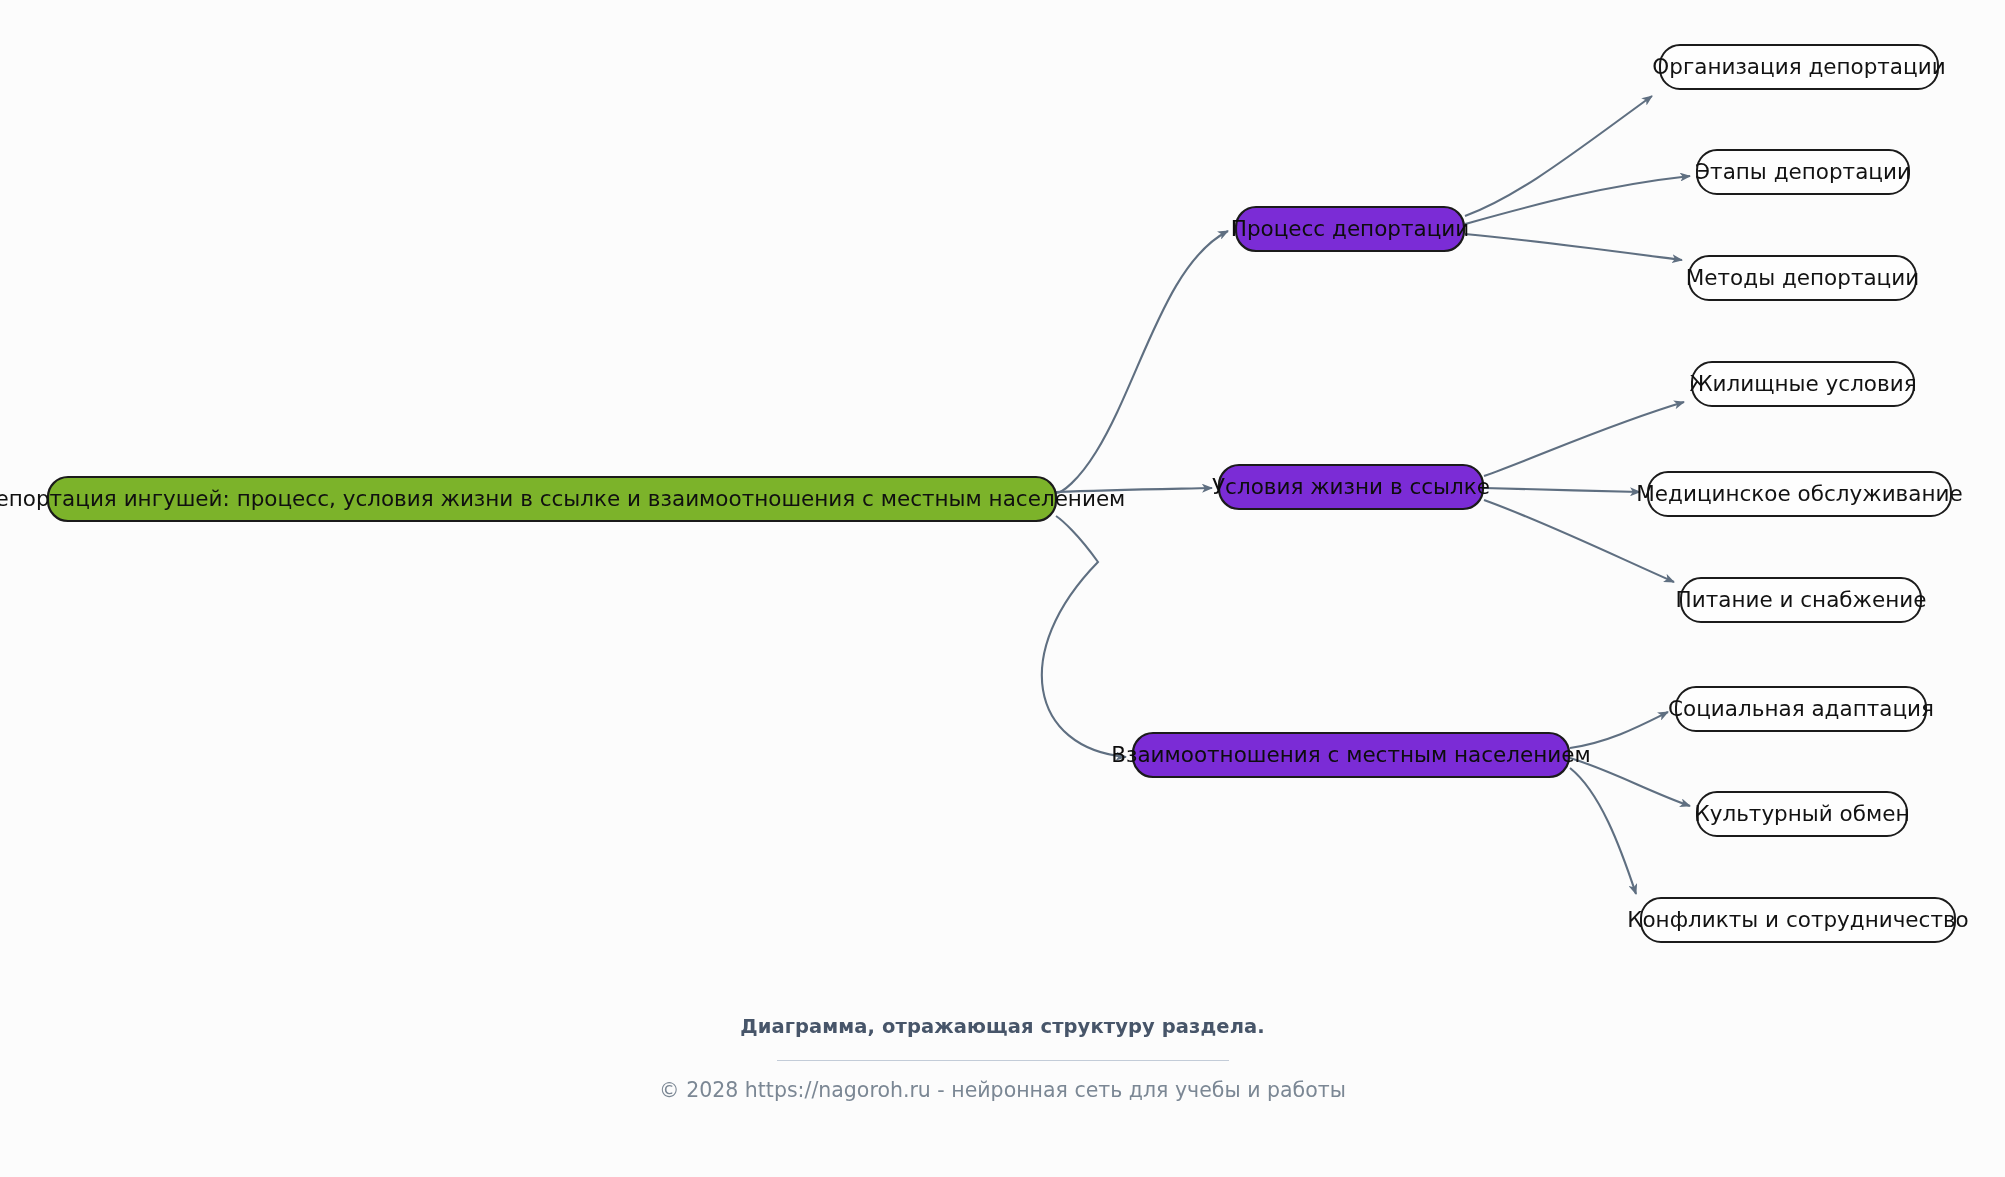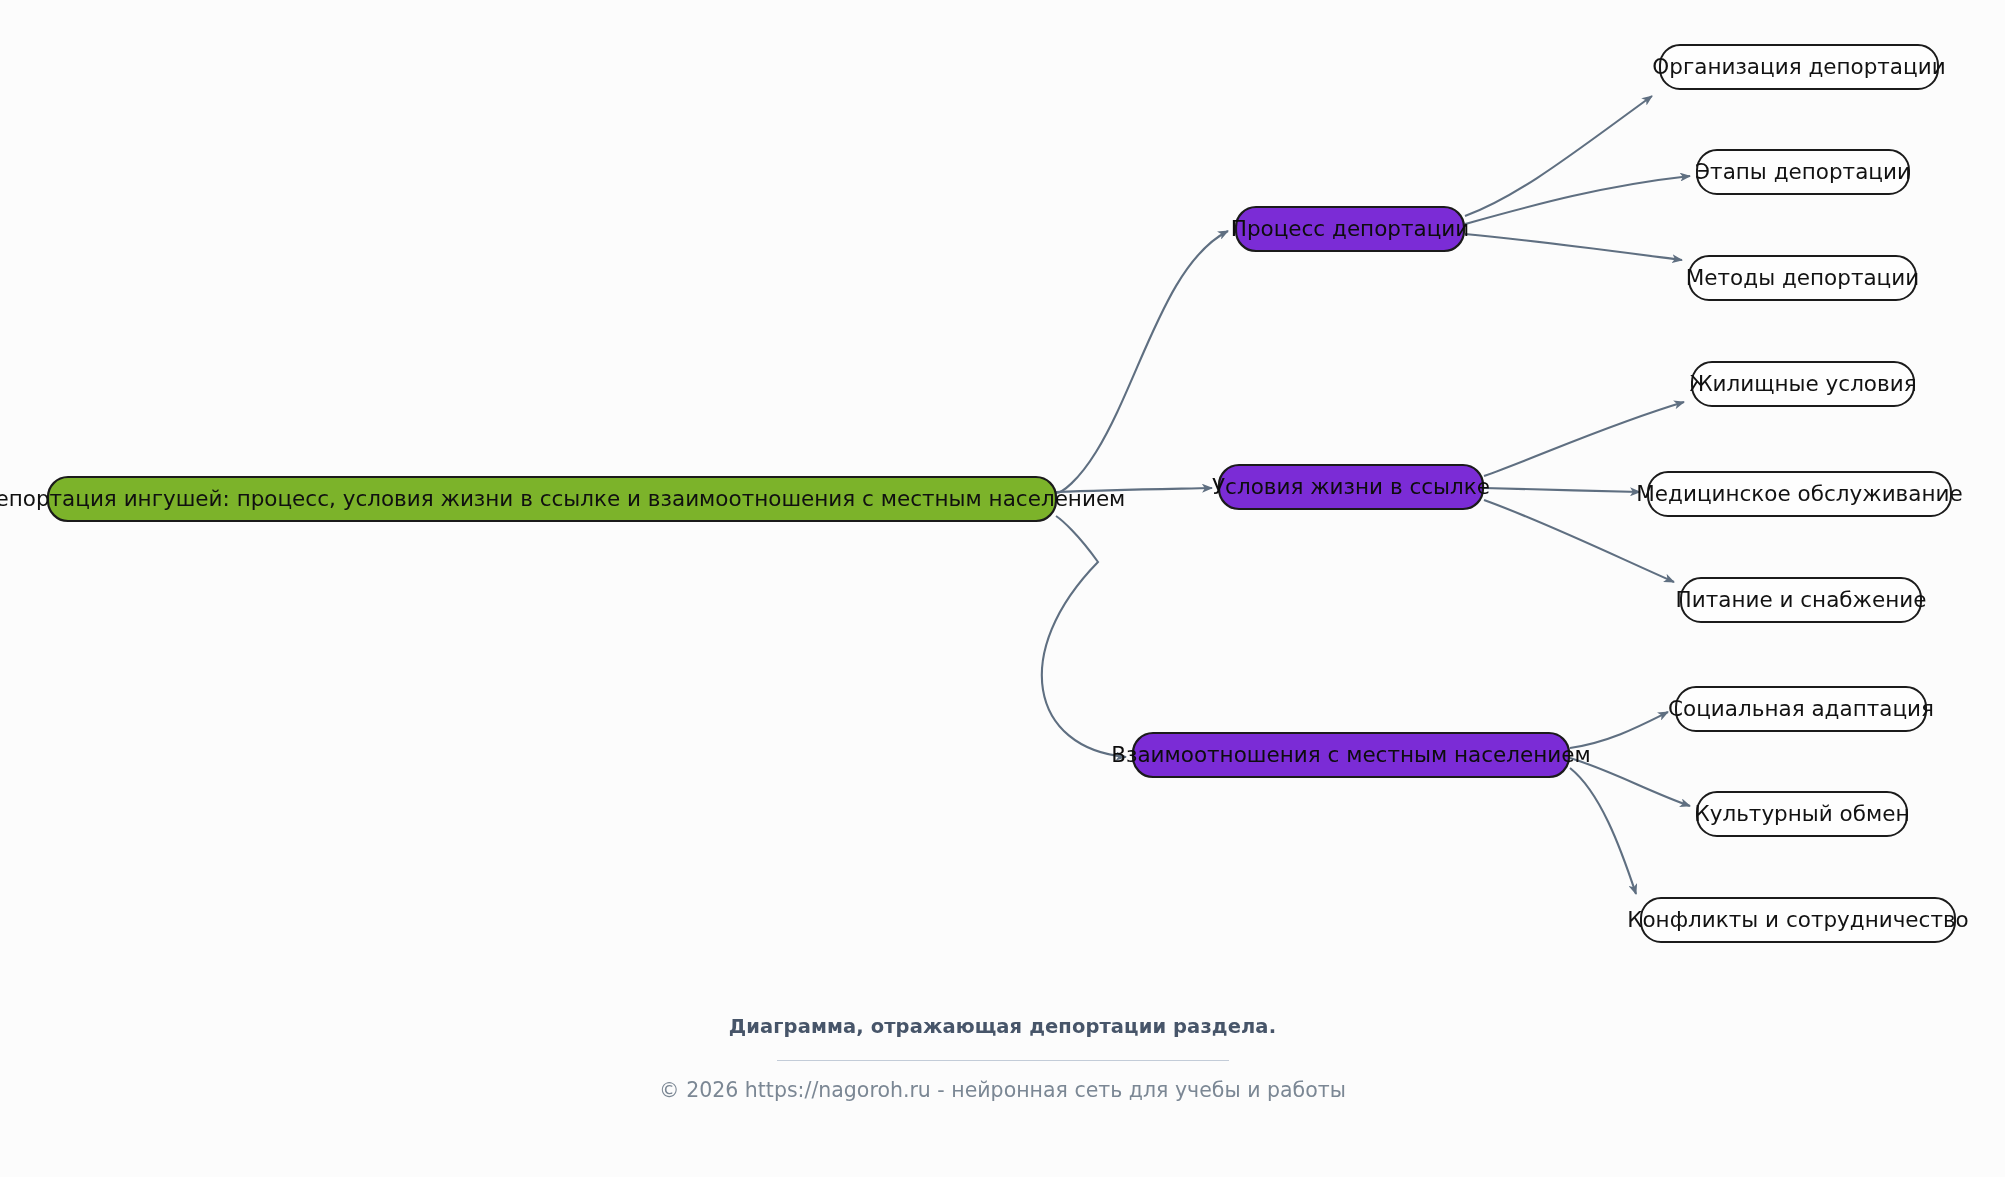--- a/index.html
+++ b/index.html
@@ -165,21 +165,21 @@
           <text x="1802" y="815" class="node-text node-text-leaf" font-size="18.59px">Культурный обмен</text>
         </g>
         <g>
           <rect x="1641" y="898" width="314" height="44" rx="20" ry="20" class="node-shape-leaf"></rect>
           <text x="1798" y="921" class="node-text node-text-leaf" font-size="18.25px">Конфликты и сотрудничество</text>
         </g>
       </g>
   </svg>
 
   <div class="caption-block">
-    <div class="caption-title">Диаграмма, отражающая депортации раздела.</div>
+    <div class="caption-title">Диаграмма, отражающая структуру раздела.</div>
     <div class="caption-rule"></div>
   </div>
 
   <div class="footer-block">
-    <div class="footer-text">© 2026 https://nagoroh.ru - нейронная сеть для учебы и работы</div>
+    <div class="footer-text">© 2028 https://nagoroh.ru - нейронная сеть для учебы и работы</div>
   </div>
 
 </div>
 
 </body></html>

